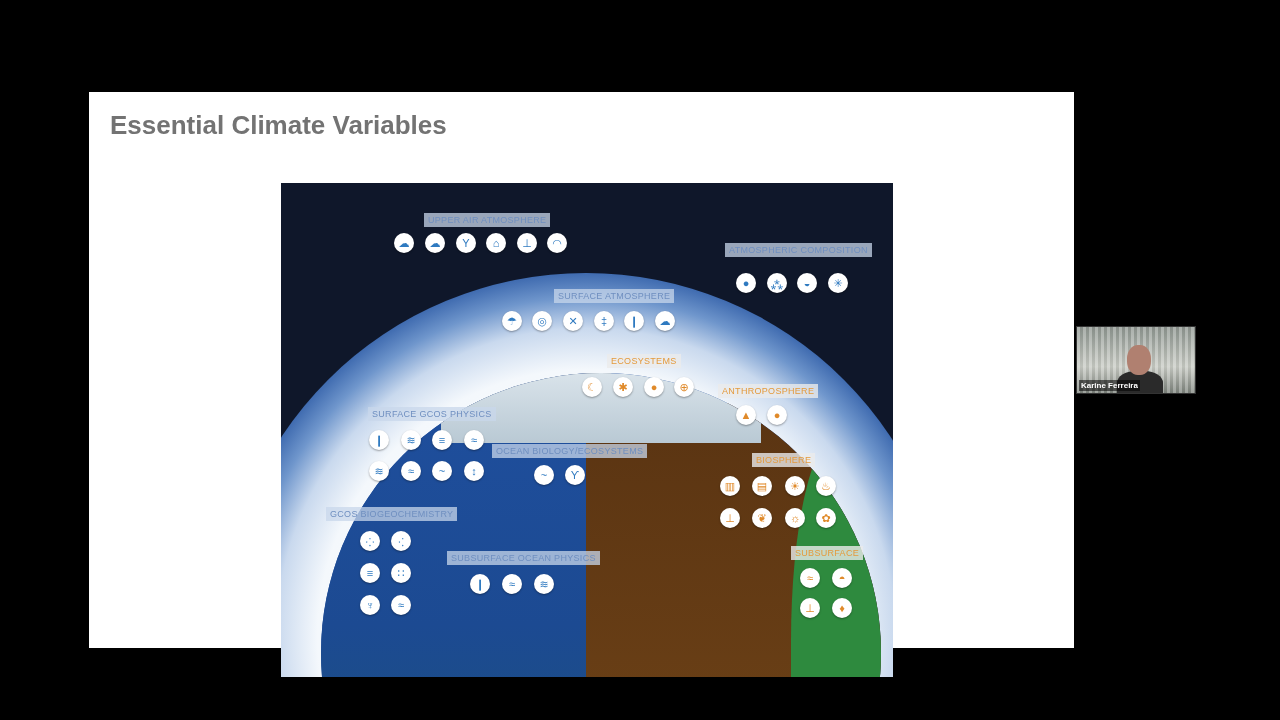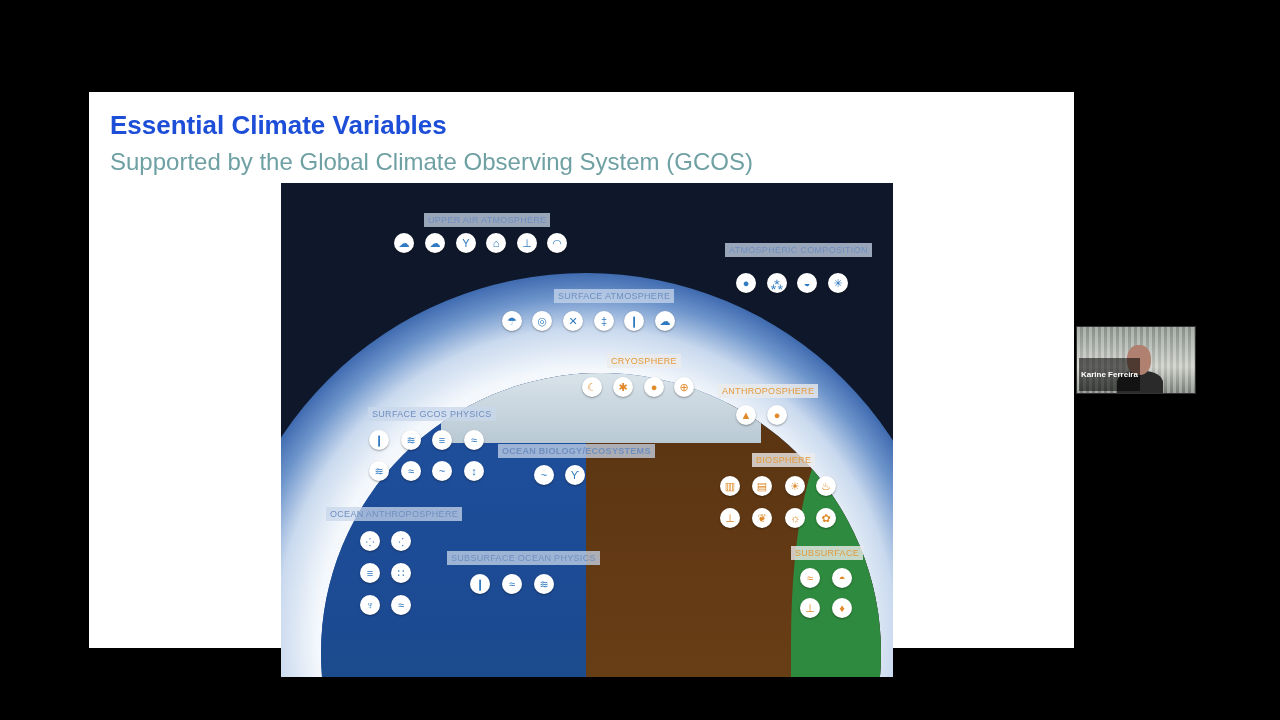--- a/index.html
+++ b/index.html
@@ -1,44 +1,43 @@
 <!DOCTYPE html>
 <html><head>
 <meta charset="utf-8">
 <style>
   html,body{margin:0;padding:0;}
   body{width:1280px;height:720px;background:#000;position:relative;overflow:hidden;font-family:"Liberation Sans",sans-serif;}
   .slide{position:absolute;left:89px;top:92px;width:985px;height:556px;background:#fff;}
-  .title{position:absolute;left:21px;top:18px;font-size:26px;font-weight:bold;color:#1d4ed8;font-family:"Liberation Sans",sans-serif;}
+  .title{position:absolute;left:21px;top:18px;font-size:26px;font-weight:bold;color:#737373;font-family:"Liberation Sans",sans-serif;}
   .subtitle{position:absolute;left:21px;top:56px;font-size:24px;color:#6fa0a4;font-family:"Liberation Sans",sans-serif;}
   .figure{position:absolute;left:192px;top:91px;width:612px;height:494px;background:#0f172a;overflow:hidden;}
   .glow{position:absolute;left:-60px;top:90px;width:730px;height:730px;border-radius:50%;
         background:radial-gradient(circle at 50% 50%, #ffffff 0%, #f4f8fc 52%, #c9d9ee 60%, #6f96cc 66%, #1e4d9c 74%);}
   .globe{position:absolute;left:40px;top:190px;width:560px;height:560px;border-radius:50%;overflow:hidden;background:#1d4a9a;}
   .ocean{position:absolute;left:0;top:0;width:270px;height:560px;background:linear-gradient(180deg,#1f4f9e 0%,#1c4a92 45%,#1a5470 100%);}
   .land{position:absolute;left:265px;top:30px;width:300px;height:560px;background:linear-gradient(180deg,#5a3412 0%,#6b4016 60%,#7a5022 100%);}
   .green{position:absolute;left:470px;top:60px;width:120px;height:520px;background:#2e8a3e;border-radius:40% 10% 10% 40%;}
   .ice{position:absolute;left:120px;top:0;width:320px;height:70px;background:linear-gradient(180deg,#d9e3ea,#b9c9d4);border-radius:50% 50% 0 0;}
   .rock{position:absolute;left:80px;top:-20px;width:220px;height:70px;background:#9ea3a8;border-radius:60% 60% 0 0;}
   .label{position:absolute;background:rgba(200,215,235,0.75);font-size:9px;letter-spacing:0.3px;color:#6f8fc0;padding:2px 4px;white-space:nowrap;font-family:"Liberation Sans",sans-serif;}
   .label.orange{background:rgba(235,235,235,0.8);color:#e49a3c;}
   .ic{position:absolute;width:20px;height:20px;border-radius:50%;background:#fff;box-shadow:0 1px 2px rgba(0,0,0,0.35);display:flex;align-items:center;justify-content:center;font-size:11px;color:#2f7ac0;}
   .ic.o{color:#e08a2a;}
   .cam{position:absolute;left:1076px;top:326px;width:118px;height:66px;background:linear-gradient(180deg,#8e9690,#c8cbc4 60%,#7d837c);border:1px solid #333;overflow:hidden;}
   .cam .blinds{position:absolute;inset:0;background:repeating-linear-gradient(90deg,rgba(255,255,255,0.25) 0 3px,rgba(0,0,0,0.05) 3px 6px);}
   .cam .head{position:absolute;left:50px;top:18px;width:24px;height:30px;border-radius:45%;background:#b08070;}
   .cam .body{position:absolute;left:40px;top:44px;width:46px;height:30px;border-radius:40% 40% 0 0;background:#2a2a2a;}
-  .cam .name{position:absolute;left:2px;bottom:2px;font-size:8px;font-weight:bold;color:#fff;background:rgba(0,0,0,0.55);padding:12px 2px;font-family:"Liberation Sans",sans-serif;}
+  .cam .name{position:absolute;left:2px;bottom:2px;font-size:8px;font-weight:bold;color:#fff;background:rgba(0,0,0,0.55);padding:1px 2px;font-family:"Liberation Sans",sans-serif;}
 </style>
 </head>
 <body>
 
 <div class="slide">
   <div class="title">Essential Climate Variables</div>
-  <div class="subtitle">Supported by the Global Climate Observing System (GCOS)</div>
 
   <div class="figure">
     <div class="glow"></div>
     <div class="globe">
       <div class="ocean"></div>
       <div class="land"></div>
       <div class="green"></div>
       <div class="rock"></div>
       <div class="ice"></div>
     </div>
@@ -58,55 +57,55 @@
     <div class="ic" style="left:547px;top:90px;">✳</div>
 
     <div class="label" style="left:273px;top:106px;">SURFACE ATMOSPHERE</div>
     <div class="ic" style="left:221px;top:128px;">☂</div>
     <div class="ic" style="left:251px;top:128px;">◎</div>
     <div class="ic" style="left:282px;top:128px;">✕</div>
     <div class="ic" style="left:313px;top:128px;">‡</div>
     <div class="ic" style="left:343px;top:128px;">❙</div>
     <div class="ic" style="left:374px;top:128px;">☁</div>
 
-    <div class="label orange" style="left:326px;top:171px;">CRYOSPHERE</div>
+    <div class="label orange" style="left:326px;top:171px;">ECOSYSTEMS</div>
     <div class="ic o" style="left:301px;top:194px;">☾</div>
     <div class="ic o" style="left:332px;top:194px;">✱</div>
     <div class="ic o" style="left:363px;top:194px;">●</div>
     <div class="ic o" style="left:393px;top:194px;">⊕</div>
 
     <div class="label orange" style="left:437px;top:201px;">ANTHROPOSPHERE</div>
     <div class="ic o" style="left:455px;top:222px;">▲</div>
     <div class="ic o" style="left:486px;top:222px;">●</div>
 
     <div class="label" style="left:87px;top:224px;">SURFACE GCOS PHYSICS</div>
     <div class="ic" style="left:88px;top:247px;">❙</div>
     <div class="ic" style="left:120px;top:247px;">≋</div>
     <div class="ic" style="left:151px;top:247px;">≡</div>
     <div class="ic" style="left:183px;top:247px;">≈</div>
     <div class="ic" style="left:88px;top:278px;">≋</div>
     <div class="ic" style="left:120px;top:278px;">≈</div>
     <div class="ic" style="left:151px;top:278px;">~</div>
     <div class="ic" style="left:183px;top:278px;">↕</div>
 
-    <div class="label" style="left:217px;top:261px;font-weight:bold;">OCEAN BIOLOGY/ECOSYSTEMS</div>
+    <div class="label" style="left:211px;top:261px;">OCEAN BIOLOGY/ECOSYSTEMS</div>
     <div class="ic" style="left:253px;top:282px;">~</div>
     <div class="ic" style="left:284px;top:282px;">ϒ</div>
 
     <div class="label orange" style="left:471px;top:270px;">BIOSPHERE</div>
     <div class="ic o" style="left:439px;top:293px;">▥</div>
     <div class="ic o" style="left:471px;top:293px;">▤</div>
     <div class="ic o" style="left:504px;top:293px;">☀</div>
     <div class="ic o" style="left:535px;top:293px;">♨</div>
     <div class="ic o" style="left:439px;top:325px;">⊥</div>
     <div class="ic o" style="left:471px;top:325px;">❦</div>
     <div class="ic o" style="left:504px;top:325px;">☼</div>
     <div class="ic o" style="left:535px;top:325px;">✿</div>
 
-    <div class="label" style="left:45px;top:324px;">OCEAN ANTHROPOSPHERE</div>
+    <div class="label" style="left:45px;top:324px;">GCOS BIOGEOCHEMISTRY</div>
     <div class="ic" style="left:79px;top:348px;">⁘</div>
     <div class="ic" style="left:110px;top:348px;">⁖</div>
     <div class="ic" style="left:79px;top:380px;">≡</div>
     <div class="ic" style="left:110px;top:380px;">∷</div>
     <div class="ic" style="left:79px;top:412px;">♆</div>
     <div class="ic" style="left:110px;top:412px;">≈</div>
 
     <div class="label" style="left:166px;top:368px;">SUBSURFACE OCEAN PHYSICS</div>
     <div class="ic" style="left:189px;top:391px;">❙</div>
     <div class="ic" style="left:221px;top:391px;">≈</div>

